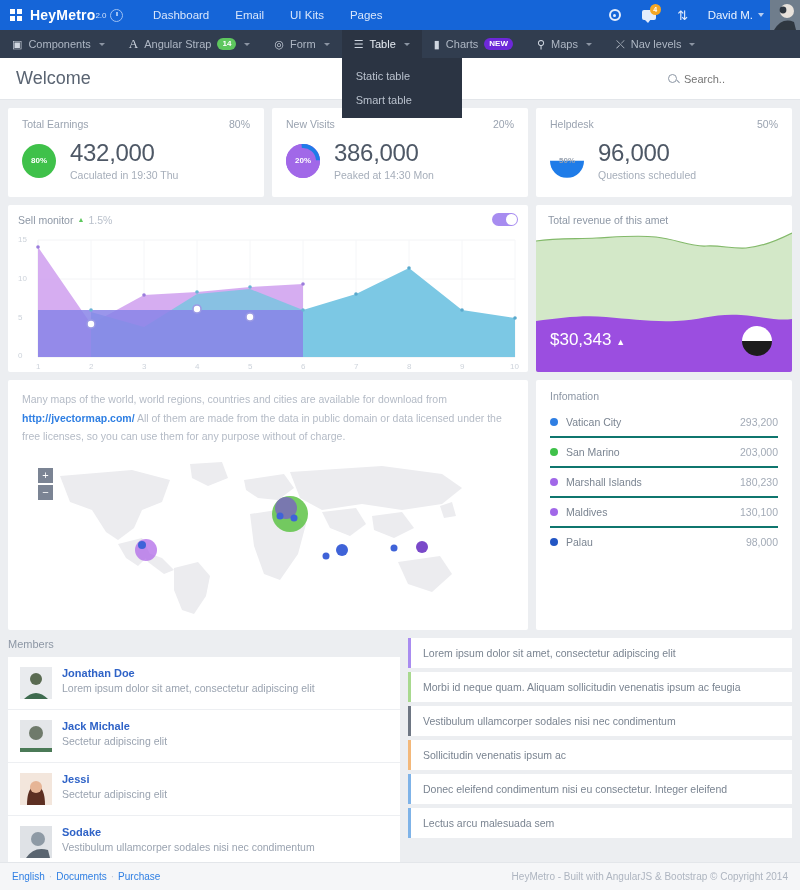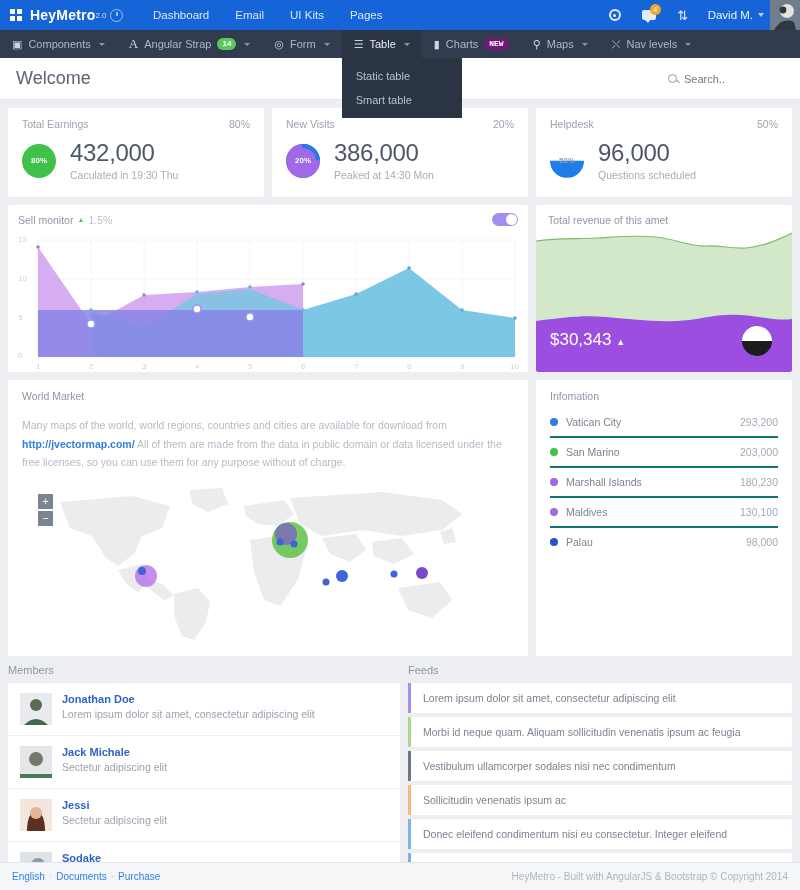--- a/index.html
+++ b/index.html
@@ -90,21 +90,21 @@
   .subnav .ico { color: #cfd6e0; font-size: 11px; display:flex; align-items:center; }
   .mini-caret {
     border-left: 3px solid transparent; border-right: 3px solid transparent;
     border-top: 3.5px solid #8c95a3; margin-left: 2px;
   }
   .nbadge {
     font-size: 8px; color: #fff; border-radius: 8px; padding: 1px 5px;
     font-weight: bold; line-height: 1.2;
   }
   .nbadge.green { background: #5ec75e; }
-  .nbadge.blue  { background: #701a75; font-family: Liberation Mono, monospace; }
+  .nbadge.blue  { background: #6d28d9; }
 
   
   .dropdown {
     position: absolute; top: 28px; left: 0; width: 120px;
     background: #2b3443; padding: 6px 0; z-index: 60;
   }
   .dropdown div {
     padding: 6px 14px; color: #b9c1cd; font-size: 11px; cursor: pointer;
   }
 
@@ -454,21 +454,20 @@
       <div class="rev-amt">
         <span style="font-size:17px">$30,343</span>
         <span> ▲</span>
       </div>
       <div class="yinyang"></div>
     </div>
   </div>
 
   <div class="row">
     <div class="card world">
-      <div class="card-title">World Market</div>
       <div class="world-desc">
         <span>Many maps of the world, world regions, countries and cities are available for download from </span><a href="#">http://jvectormap.com/</a><span> All of them are made from the data in public domain or data licensed under the free licenses, so you can use them for any purpose without of charge.</span>
       </div>
       <div class="map-wrap">
         <div class="zoom-ctl">
           <div>+</div>
           <div>−</div>
         </div>
         <svg width="492" height="160" viewBox="0 0 492 160">
           <g fill="#ececef">
@@ -592,21 +591,20 @@
           </div>
           <div>
             <div class="mem-name">Sodake</div>
             <div class="mem-desc">Vestibulum ullamcorper sodales nisi nec condimentum</div>
           </div>
         </div>
       </div>
     </div>
 
     <div class="feeds-col">
-      <div class="sec-label">Feeds</div>
       <div class="feed" style="border-left-color:#a98cf0">Lorem ipsum dolor sit amet, consectetur adipiscing elit</div>
       <div class="feed" style="border-left-color:#a8d98f">Morbi id neque quam. Aliquam sollicitudin venenatis ipsum ac feugia</div>
       <div class="feed" style="border-left-color:#6e7683">Vestibulum ullamcorper sodales nisi nec condimentum</div>
       <div class="feed" style="border-left-color:#f3b87a">Sollicitudin venenatis ipsum ac</div>
       <div class="feed" style="border-left-color:#7fb3e8">Donec eleifend condimentum nisi eu consectetur. Integer eleifend</div>
       <div class="feed" style="border-left-color:#7fb3e8">Lectus arcu malesuada sem</div>
     </div>
   </div>
 </div>
 

